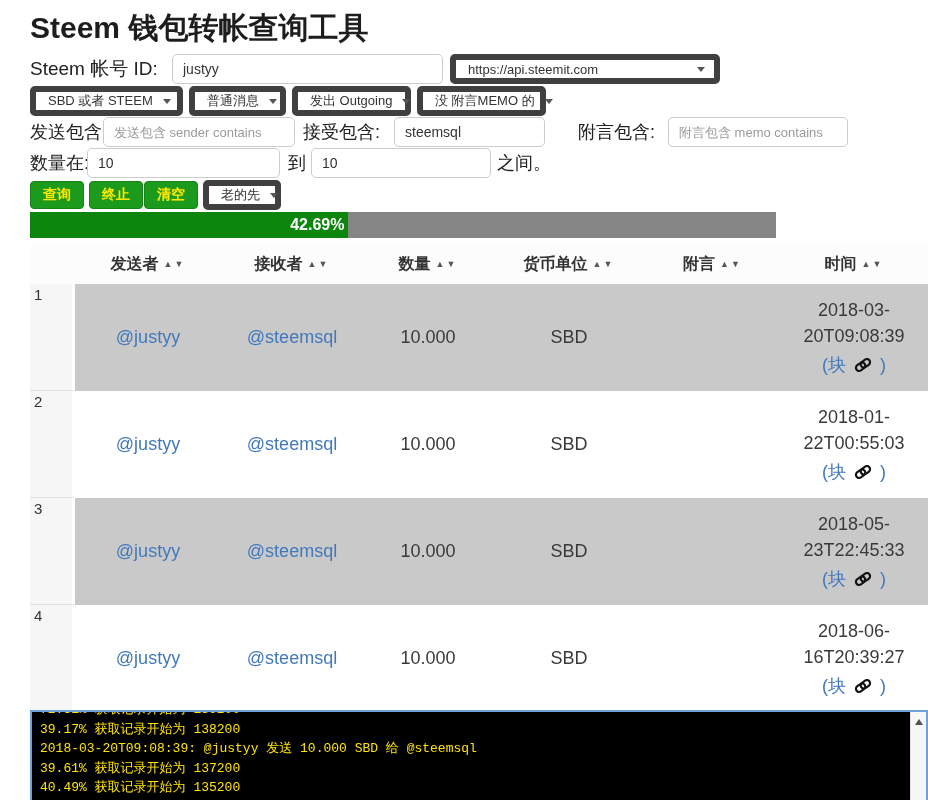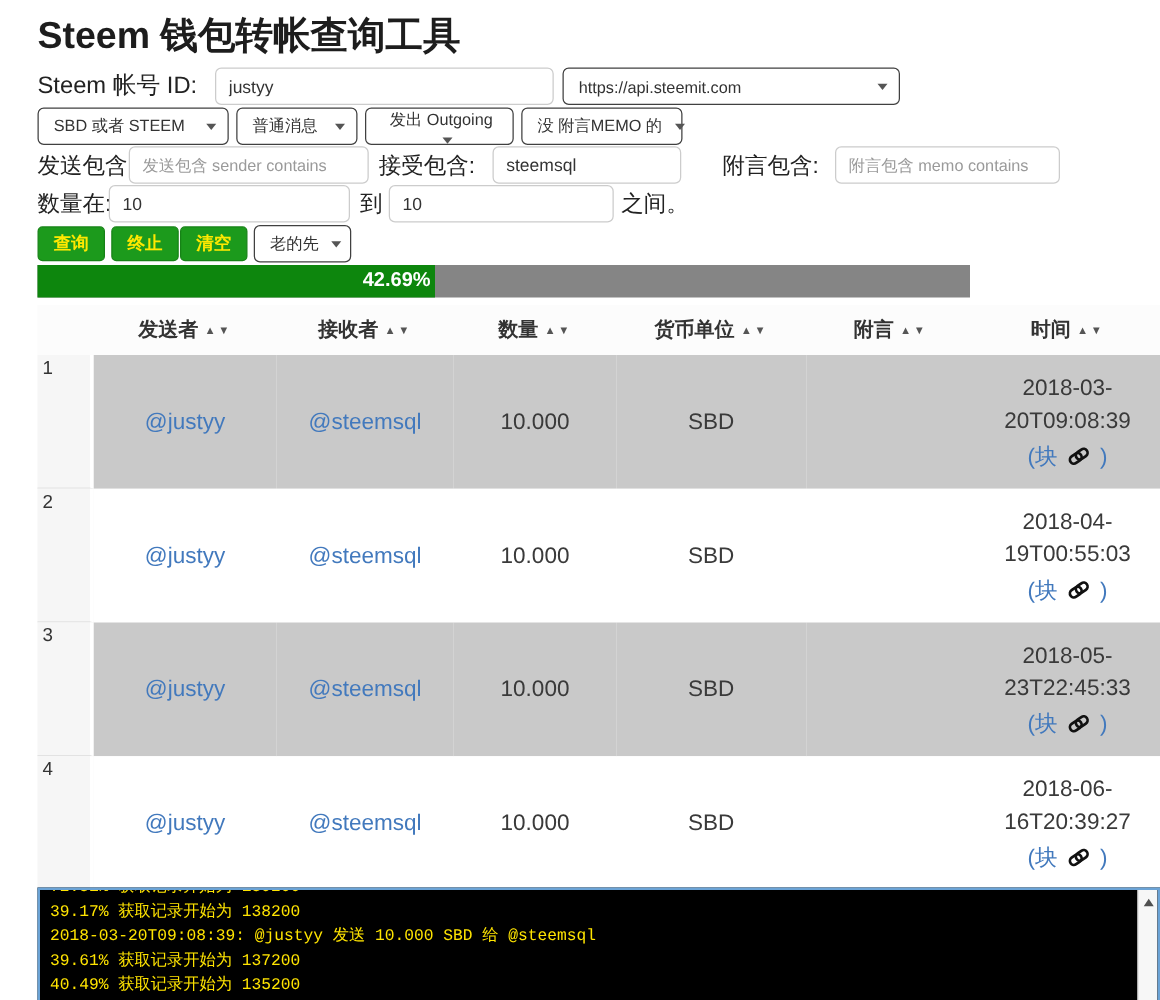--- a/index.html
+++ b/index.html
@@ -9,21 +9,21 @@
 
   .page-title { position:absolute; left:30px; top:8px; font-size:30px; font-weight:bold; color:#1d1d1d; }
 
   .lbl { position:absolute; font-size:18px; color:#222; line-height:30px; white-space:nowrap; }
 
   input.txt { position:absolute; height:30px; border:1px solid #ccc; border-radius:5px;
     font-size:14px; color:#333; padding:0 10px; outline:none; background:#fff;
     font-family:"Liberation Sans","DejaVu Sans",sans-serif; }
   input.txt::placeholder { color:#9a9a9a; font-size:13px; }
 
-  .sel { position:absolute; height:30px; border:1px solid #404040; border-radius:5px; background:#fff;
+  .sel { position:absolute; height:30px; border:6px solid #404040; border-radius:5px; background:#fff;
     display:flex; align-items:center; justify-content:space-between; padding:0 9px 0 12px;
     font-size:13px; color:#333; cursor:pointer; white-space:nowrap; }
   .caret { width:0; height:0; border-left:4px solid transparent; border-right:4px solid transparent;
     border-top:5px solid #555; margin-left:10px; flex:none; }
 
   .btn { position:absolute; height:28px; background:#1c9a1c; border:1px solid #178217; border-radius:4px;
     color:#ffe800; font-size:14px; font-weight:bold; padding:0 12px; cursor:pointer;
     font-family:"Liberation Sans","DejaVu Sans",sans-serif; }
 
   .progress { position:absolute; left:30px; top:212px; width:746px; height:26px; background:#858585; }
@@ -69,21 +69,21 @@
   </div>
 
   <div class="sel" style="left:30px; top:86px; width:153px;">
     <span>SBD 或者 STEEM</span>
     <span class="caret"></span>
   </div>
   <div class="sel" style="left:189px; top:86px; width:97px;">
     <span>普通消息</span>
     <span class="caret"></span>
   </div>
-  <div class="sel" style="left:292px; top:86px; width:119px;flex-direction:column;">
+  <div class="sel" style="left:292px; top:86px; width:119px;">
     <span>发出 Outgoing</span>
     <span class="caret"></span>
   </div>
   <div class="sel" style="left:417px; top:86px; width:129px;">
     <span>没 附言MEMO 的</span>
     <span class="caret"></span>
   </div>
 
   <span class="lbl" style="left:30px; top:117px;">发送包含:</span>
   <input class="txt" style="left: 103px; top: 117px; width: 192px;" type="text" placeholder="发送包含 sender contains">
@@ -152,21 +152,21 @@
       </td>
     </tr>
         <tr class="r plain">
       <td class="num">2</td>
       <td class="cell"><a class="usr">@justyy</a></td>
       <td class="cell"><a class="usr">@steemsql</a></td>
       <td class="cell">10.000</td>
       <td class="cell">SBD</td>
       <td class="cell"></td>
       <td class="cell timecell">
-        <span class="ts">2018-04-19T00:55:03</span>
+        <span class="ts">2018-01-22T00:55:03</span>
         <div class="blkline"><a class="blk"><span class="bo">(块 </span><svg class="chain-svg" viewBox="0 0 24 24" fill="none" stroke="#111" stroke-width="2.6" stroke-linecap="round">
                   <g transform="rotate(-35 12 12)">
                     <rect x="2.5" y="8.2" width="12" height="7.6" rx="3.8"></rect>
                     <rect x="9.5" y="8.2" width="12" height="7.6" rx="3.8"></rect>
                   </g>
                 </svg><span class="bc"> )</span></a></div>
       </td>
     </tr>
         <tr class="r shade">
       <td class="num">3</td>

